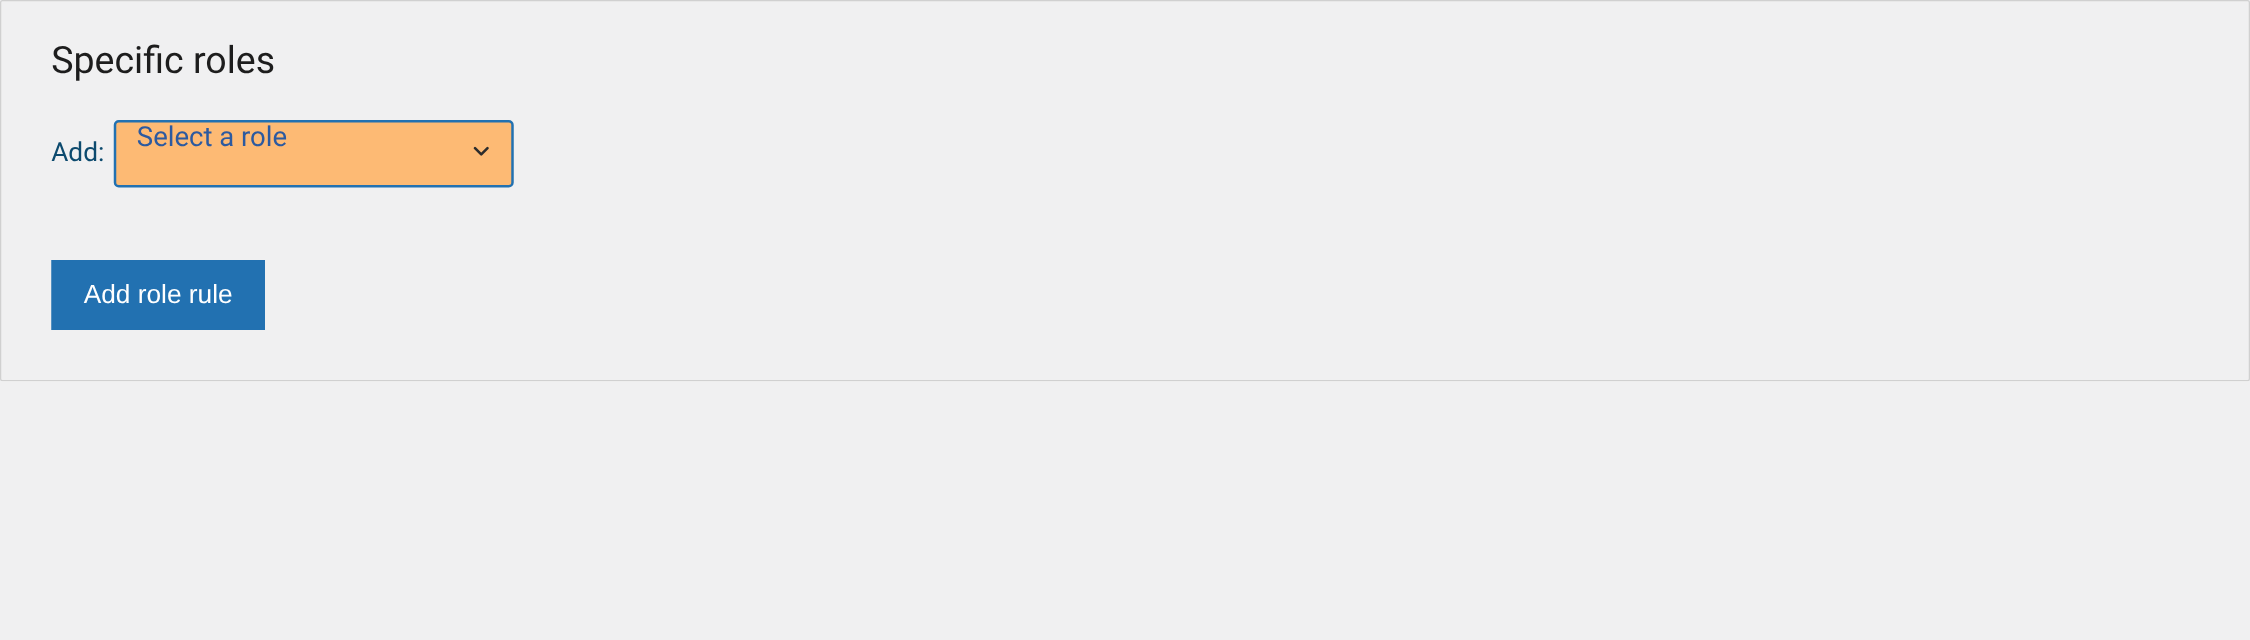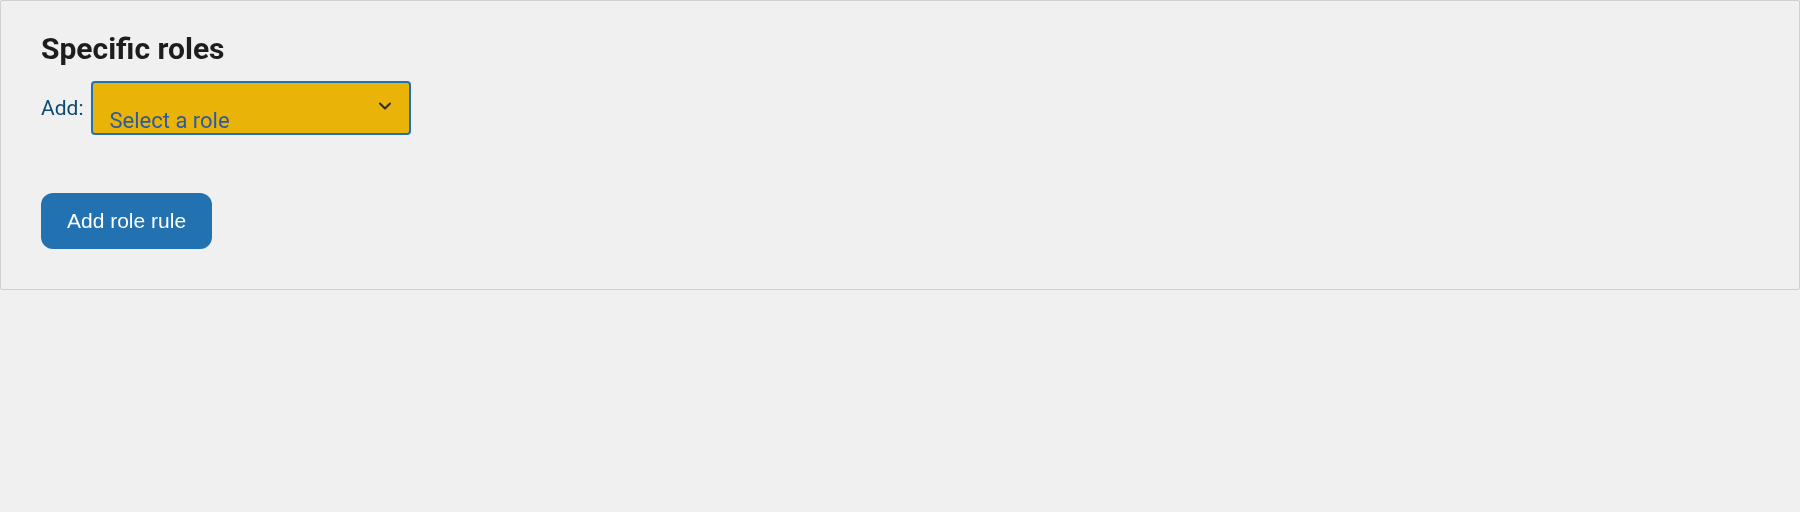--- a/index.html
+++ b/index.html
@@ -14,40 +14,40 @@
     }
     .panel {
       background: #f0f0f1;
       border: 1px solid #d0d0d0;
       border-radius: 2px;
       padding: 30px 40px 40px 40px;
       max-width: 1800px;
     }
     .heading {
       font-size: 30px;
-      font-weight: 700;
+      font-weight: 400;
       color: #1d1d1d;
-      margin-bottom: 15px;
+      margin-bottom: 30px;
     }
     .field-row {
       display: flex;
       align-items: center;
       margin-bottom: 8px;
     }
     .field-label {
       font-size: 21px;
       color: #0c4a6e;
       margin-right: 8px;
       white-space: nowrap;
     }
     .select-wrap {
       position: relative;
       display: inline-flex;
-      align-items: flex-end;
-      background: #eab308;
+      align-items: flex-start;
+      background: #fdba74;
       border: 2px solid #2271b1;
       border-radius: 4px;
       height: 54px;
       width: 320px;
       padding: 0 46px 0 16px;
       cursor: pointer;
     }
     .select-text {
       font-size: 22px;
       color: #2c5aa0;
@@ -79,21 +79,21 @@
     }
     .row-logout .text-input {
       max-width: 1260px;
     }
     .btn-primary {
       display: inline-block;
       margin-top: 50px;
       background: #2271b1;
       color: #fff;
       border: none;
-      border-radius: 12px;
+      border-radius: 0;
       padding: 16px 26px;
       font-size: 21px;
       cursor: pointer;
     }
   </style>
 </head>
 <body>
 
 <div class="panel">
   <h2 class="heading">Specific roles</h2>

